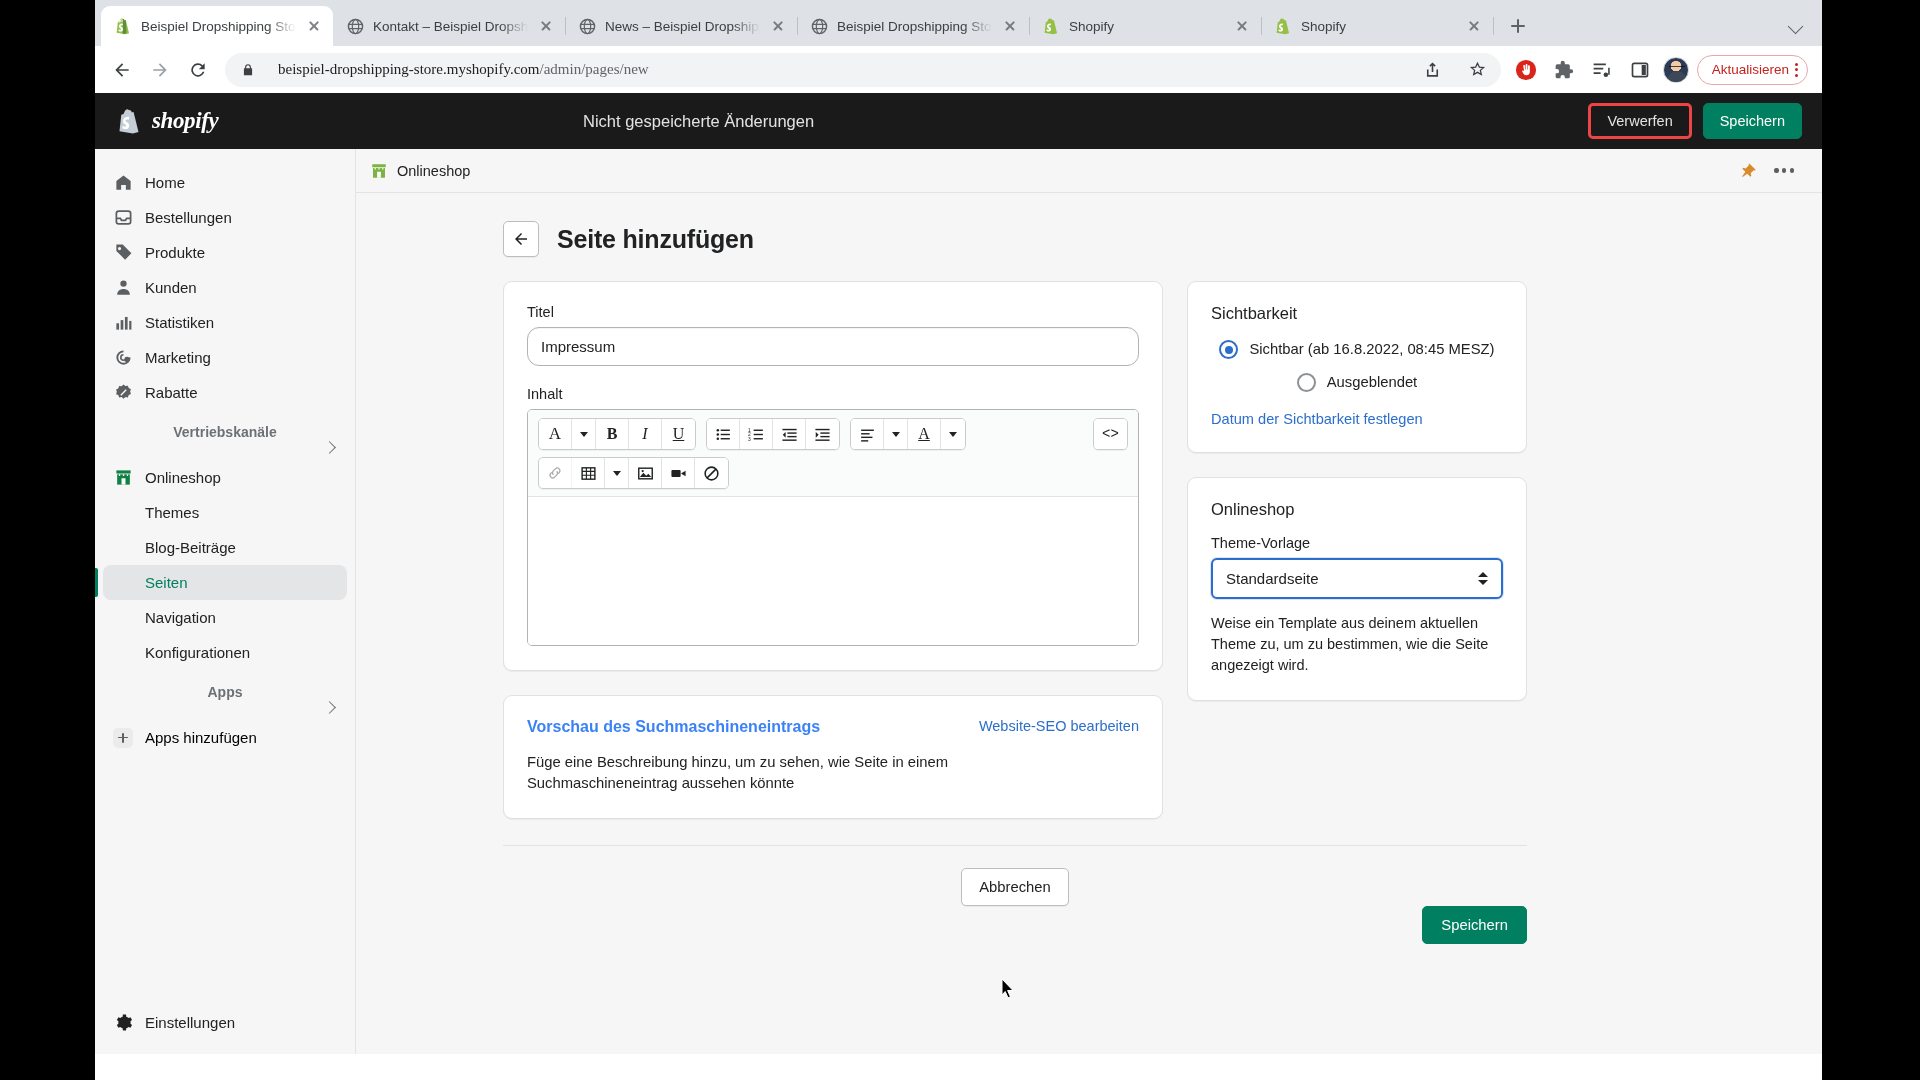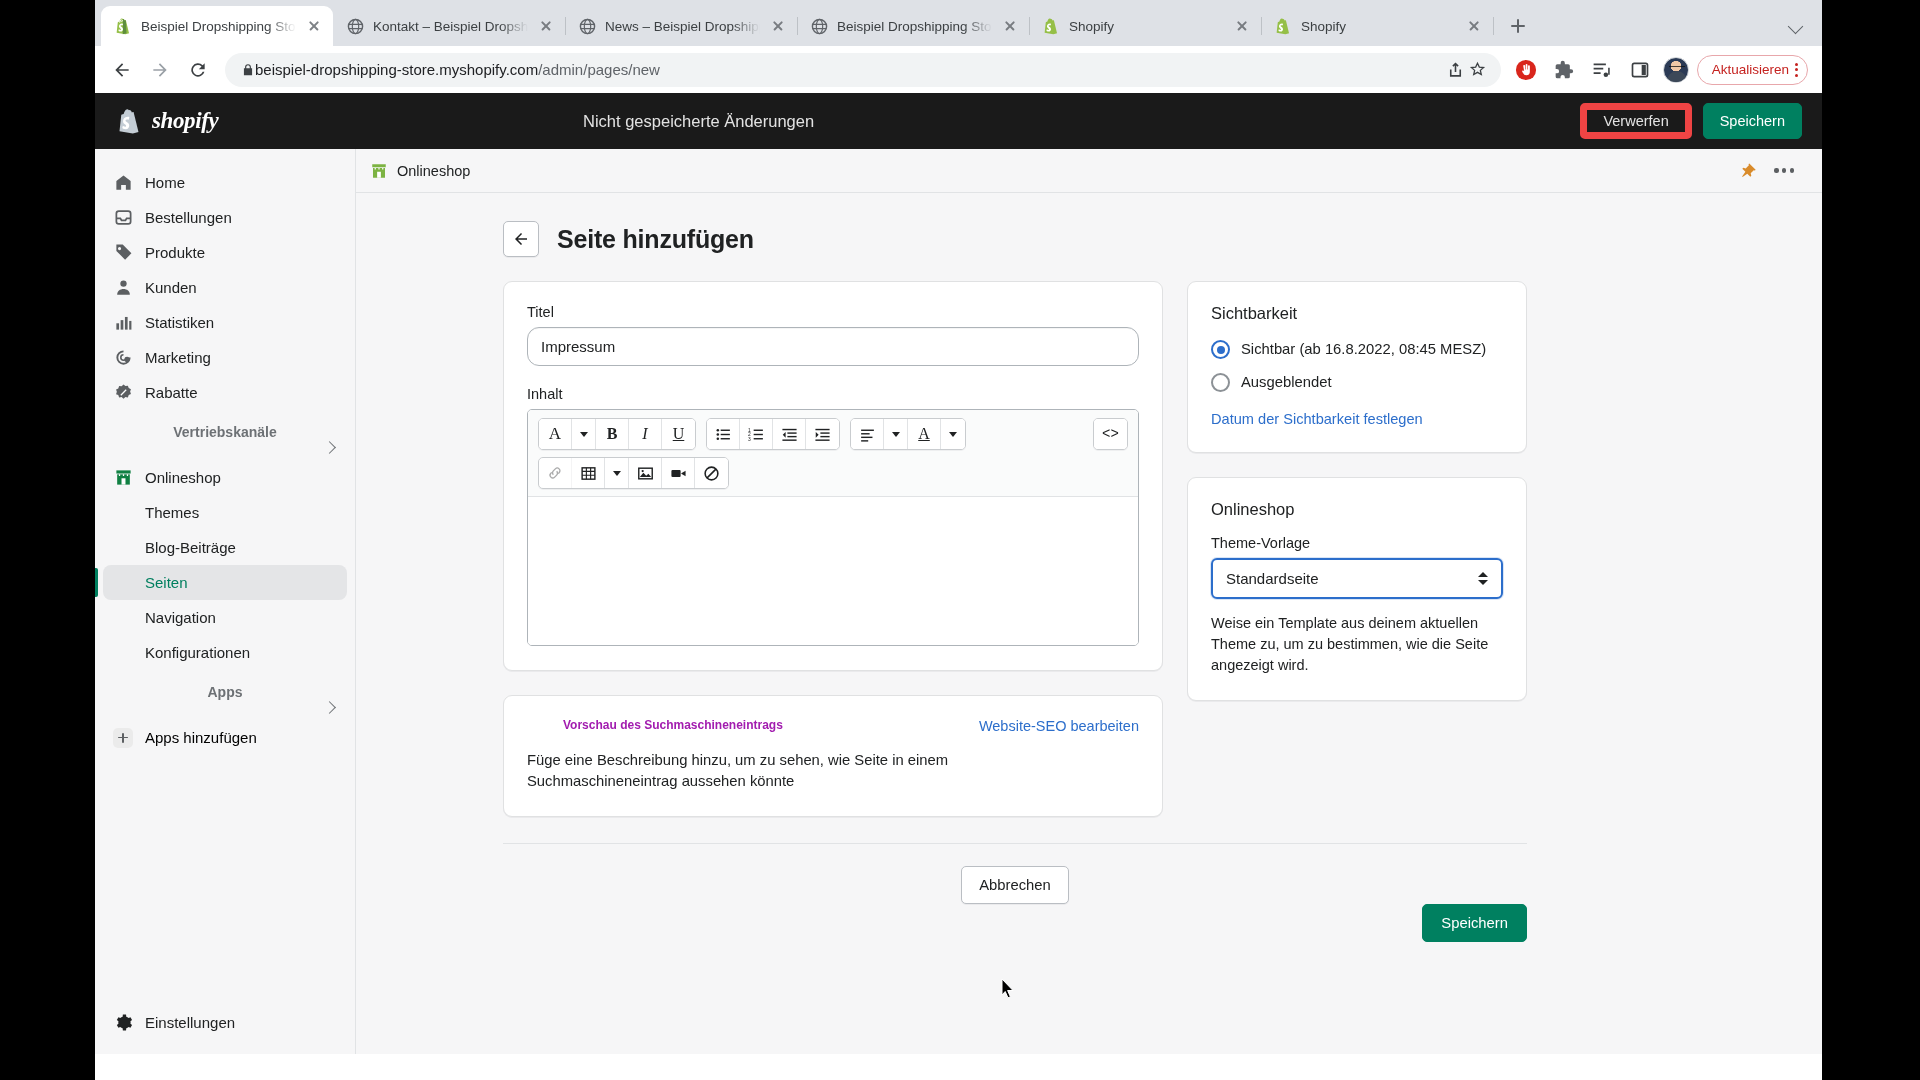--- a/index.html
+++ b/index.html
@@ -67,22 +67,22 @@
   }
 
   .omnibar {
     height: 47px; background: #fff; display: flex; align-items: center;
     padding: 0 14px 0 10px; gap: 4px;
   }
   .navbtn { width: 34px; height: 34px; position: relative; flex:0 0 auto; }
   .navbtn svg { position:absolute; left:7px; top:7px; }
   .urlbox {
     flex: 1 1 auto; height: 34px; background: #f1f3f4; border-radius: 17px;
-    display: flex; align-items: center; padding: 0 12px 0 16px; gap: 0;
-    margin: 0 6px; min-width: 0;
+    display: flex; align-items: center; padding: 0 12px 0 16px; gap: 23px;
+    margin: 0 6px; min-width: 0; font-family: Liberation Serif, serif;
   }
   .urlbox .urltext {
     font-size: 15px; color: #202124; white-space: nowrap; overflow: hidden;
     flex: 1 1 auto;
   }
   .urlbox .urltext .dim { color: #5f6368; }
   .omni-icon { width: 30px; height: 30px; position: relative; flex: 0 0 auto; }
   .rightset { display:flex; align-items:center; gap:8px; flex:0 0 auto; }
   .avatar {
     width: 26px; height: 26px; border-radius: 50%; flex:0 0 auto;
@@ -120,21 +120,21 @@
   .logo { display:flex; align-items:center; gap:9px; width: 250px; flex:0 0 auto; }
   .logo .wordmark {
     color:#fff; font-size: 23px; font-style: italic; font-weight:700;
     letter-spacing:-.4px; font-family:"Liberation Serif", serif;
   }
   .topbar .savedmsg {
     color:#e3e3e3; font-size:16.5px; position:absolute; left:488px;
   }
   .topbar .tb-actions { margin-left:auto; display:flex; gap:11px; align-items:center; }
   .btn-ghost {
-    background: #1a1a1a; color:#e3e3e3; border:7px solid #ef4444;
+    background: #1a1a1a; color:#e3e3e3; border:3px solid #ef4444;
     border-radius: 5px; height: 36px; padding: 0 16px; font-size:14.5px;
     display:flex; align-items:center;
   }
   .btn-green {
     background:#008060; color:#fff; border:1px solid #008060;
     border-radius:5px; height:36px; padding:0 16px; font-size:14.5px;
     display:flex; align-items:center;
   }
 
   #body { display:flex; height: 905px; }
@@ -234,26 +234,26 @@
   }
   .ebtn:last-child { border-right:none; }
   .ebtn.disabled { opacity:.38; }
   .ebtn.caretonly { min-width: 24px; padding: 0 5px; }
   .caret { width:0;height:0;border-left:4.5px solid transparent;border-right:4.5px solid transparent;border-top:5px solid #202223; }
   .ecode { margin-left:auto; }
   .ecanvas { height: 148px; background:#fff; }
 
   .seolink { color:#2c6ecb; font-size:14.5px; }
   .seohead { display:flex; align-items:flex-start; }
-  .seotitle { font-size:12px; font-weight:600; color:#a21caf;margin-left:36px; }
+  .seotitle { font-size:16px; font-weight:600; color:#3b82f6; }
   .seobody { margin-top: 16px; font-size:14.8px; line-height:1.43; color:#202223; max-width: 575px; }
 
   
   .paneltitle { font-size:16.5px; font-weight:400; color:#202223; margin-bottom:16px; }
-  .radiorow { display:flex; gap:11px; align-items:flex-start; margin-bottom: 12px; }
+  .radiorow { display:flex; gap:11px; align-items:flex-start; margin-bottom: 12px; justify-content: center; }
   .radio {
     width:19px;height:19px;border-radius:50%;border:2px solid #8c9196;background:#fff;
     flex:0 0 auto; margin-top:1px; position:relative;
   }
   .radio.on { border-color:#2c6ecb; border-width:2px; }
   .radio.on:after {
     content:""; position:absolute; left:3.5px; top:3.5px; width:8px; height:8px;
     border-radius:50%; background:#2c6ecb;
   }
   .radiolabel { font-size:14.8px; color:#202223; line-height:1.42; }

